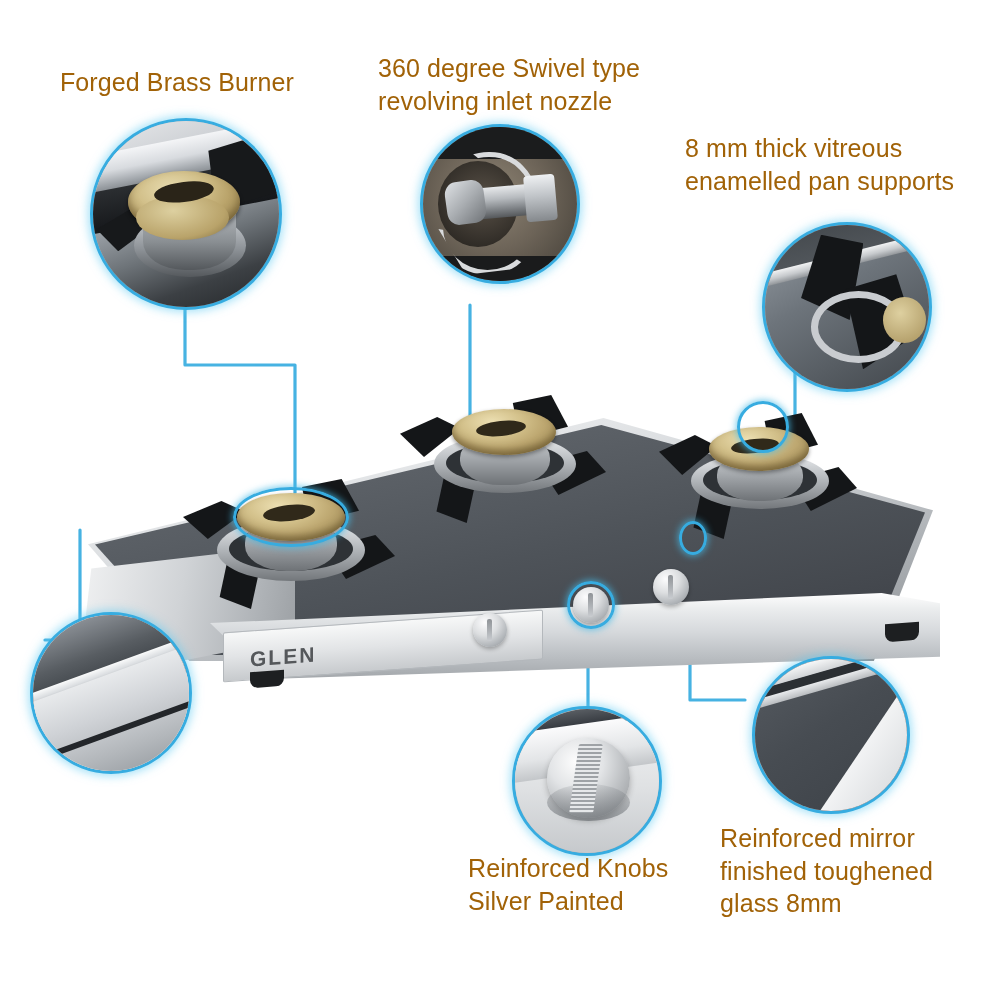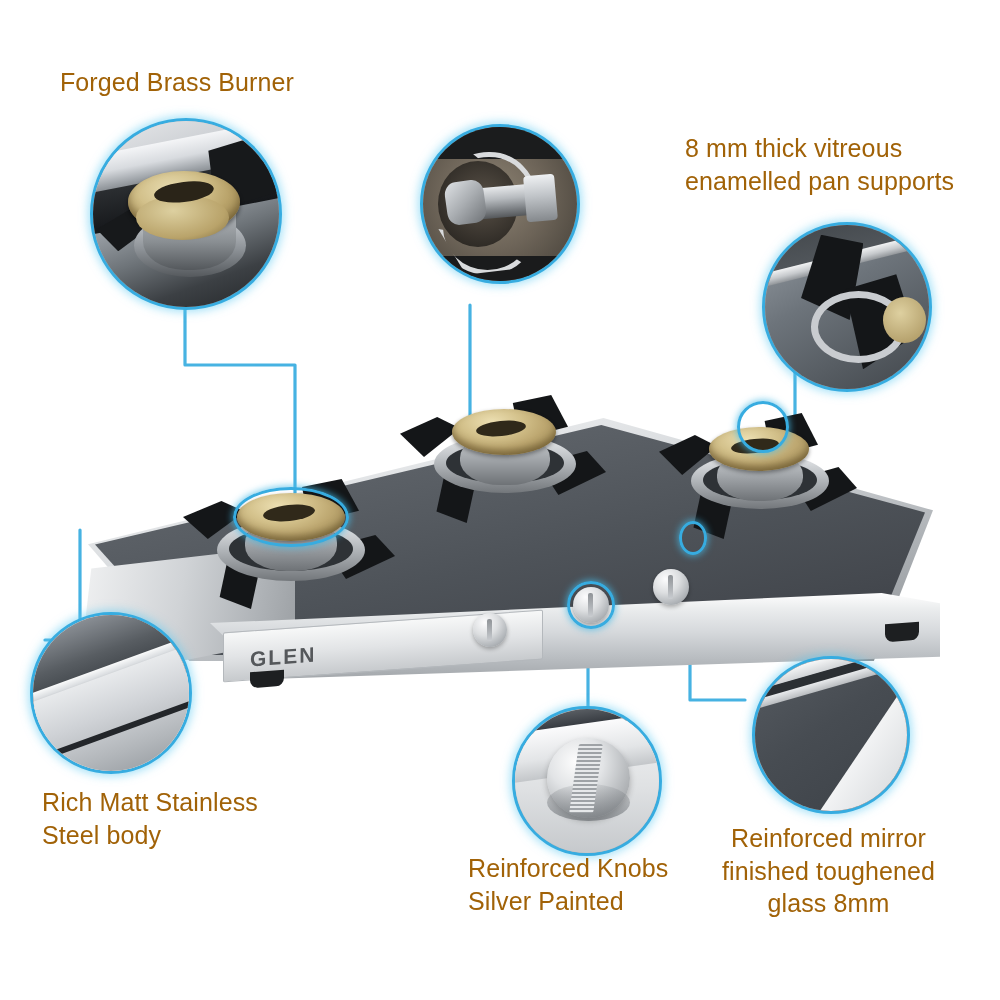--- a/index.html
+++ b/index.html
@@ -266,20 +266,22 @@
       <div class="prong" style="left:2%;top:44%;width:34%;height:26%;clip-path:polygon(0% 55%,70% 0%,100% 36%,34% 100%);"></div>
       <div class="prong" style="right:-2%;top:8%;width:40%;height:40%;clip-path:polygon(10% 100%,0% 20%,66% 0%,100% 74%);"></div>
       <div class="ring"></div>
       <div class="cupbase"></div>
       <div class="brass"></div>
       <div class="brass2"></div>
       <div class="slot"></div>
     </div>
   </div>
 
+  <div class="label" style="left:378px;top:52px;width:300px;">360 degree Swivel type
+revolving inlet nozzle</div>
   <div class="inset ins2" style="left:420px;top:124px;width:160px;height:160px;">
     <div class="inner">
       <div class="bg"></div>
       <div class="topdark"></div>
       <div class="botdark"></div>
       <div class="hole"></div>
       <div class="arc" style="left:12%;top:16%;width:62%;height:62%;clip-path:polygon(30% 0%,100% 0%,100% 40%,52% 18%);"></div>
       <div class="arc" style="left:10%;top:34%;width:64%;height:62%;clip-path:polygon(0% 52%,28% 100%,92% 92%,62% 72%,22% 56%);"></div>
       <div class="nozbody"></div>
       <div class="nozhead"></div>
@@ -304,22 +306,20 @@
   <div class="inset ins4" style="left:30px;top:612px;width:162px;height:162px;">
     <div class="inner">
       <div class="bg"></div>
       <div class="dark2"></div>
       <div class="topglass"></div>
       <div class="edge"></div>
       <div class="body"></div>
       <div class="seam"></div>
     </div>
   </div>
-  <div class="label" style="left:42px;top:786px;width:290px;">Rich Matt Stainless
-Steel body</div>
 
   <div class="inset ins5" style="left:512px;top:706px;width:150px;height:150px;">
     <div class="inner">
       <div class="bg"></div>
       <div class="panelTop"></div>
       <div class="panel"></div>
       <div class="knob"></div>
       <div class="knobsh"></div>
       <div class="grip"></div>
     </div>
@@ -330,17 +330,17 @@
   <div class="inset ins6" style="left:752px;top:656px;width:158px;height:158px;">
     <div class="inner">
       <div class="glass"></div>
       <div class="striptop"></div>
       <div class="striptop2"></div>
       <div class="striptop3"></div>
       <div class="diag"></div>
       <div class="diag2"></div>
     </div>
   </div>
-  <div class="label" style="left:696px;top:822px;width:265px;text-align:center;">Reinforced mirror
+  <div class="label" style="left:720px;top:822px;width:265px;">Reinforced mirror
 finished toughened
 glass 8mm</div>
 
 </div>
 
 </body></html>

